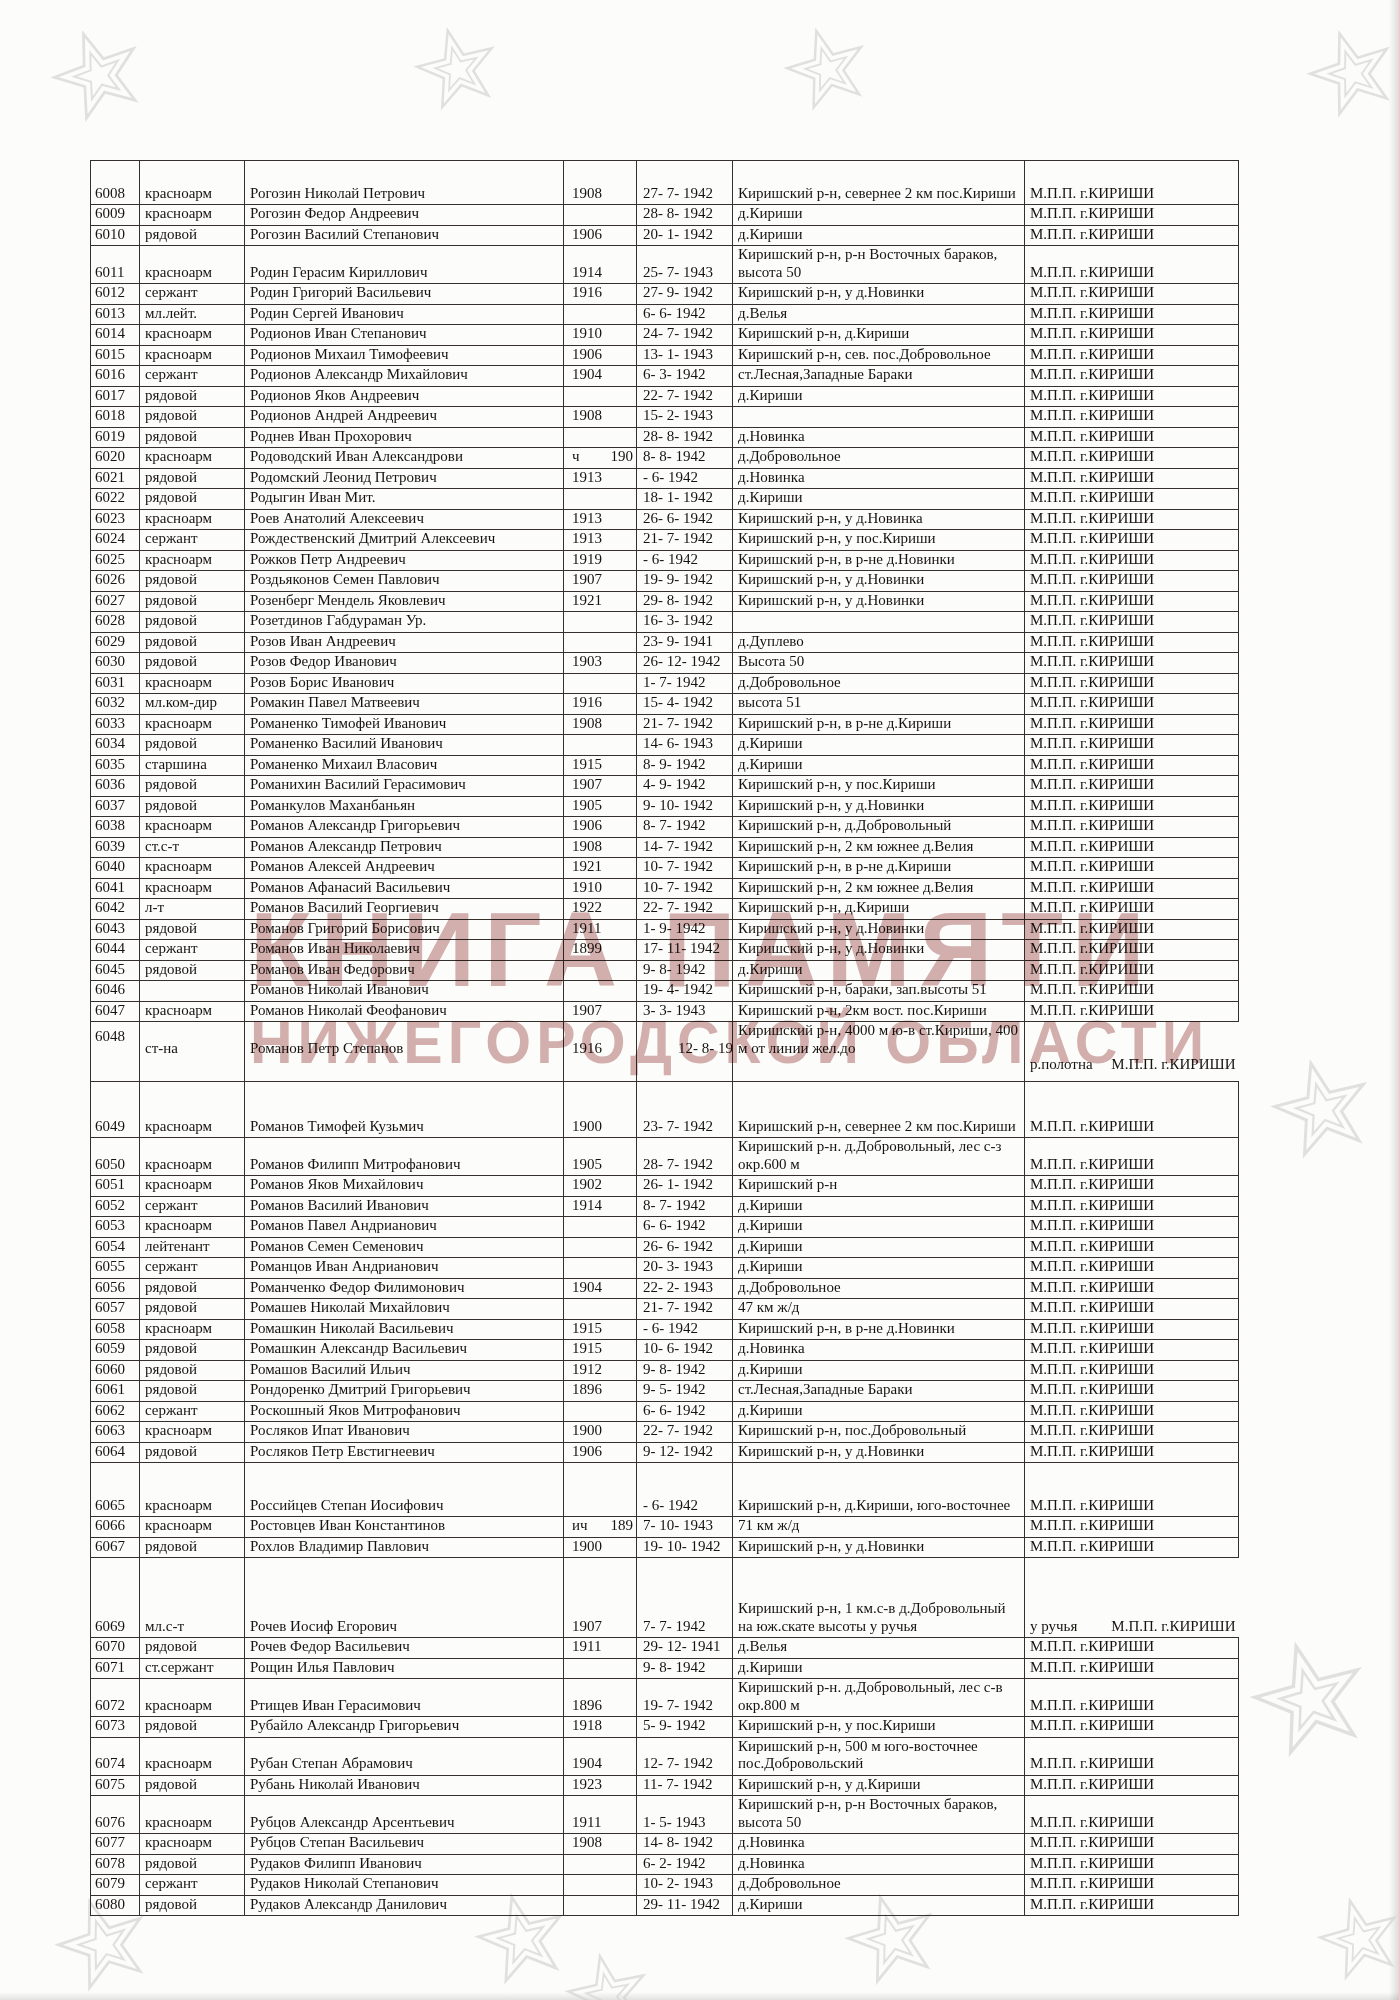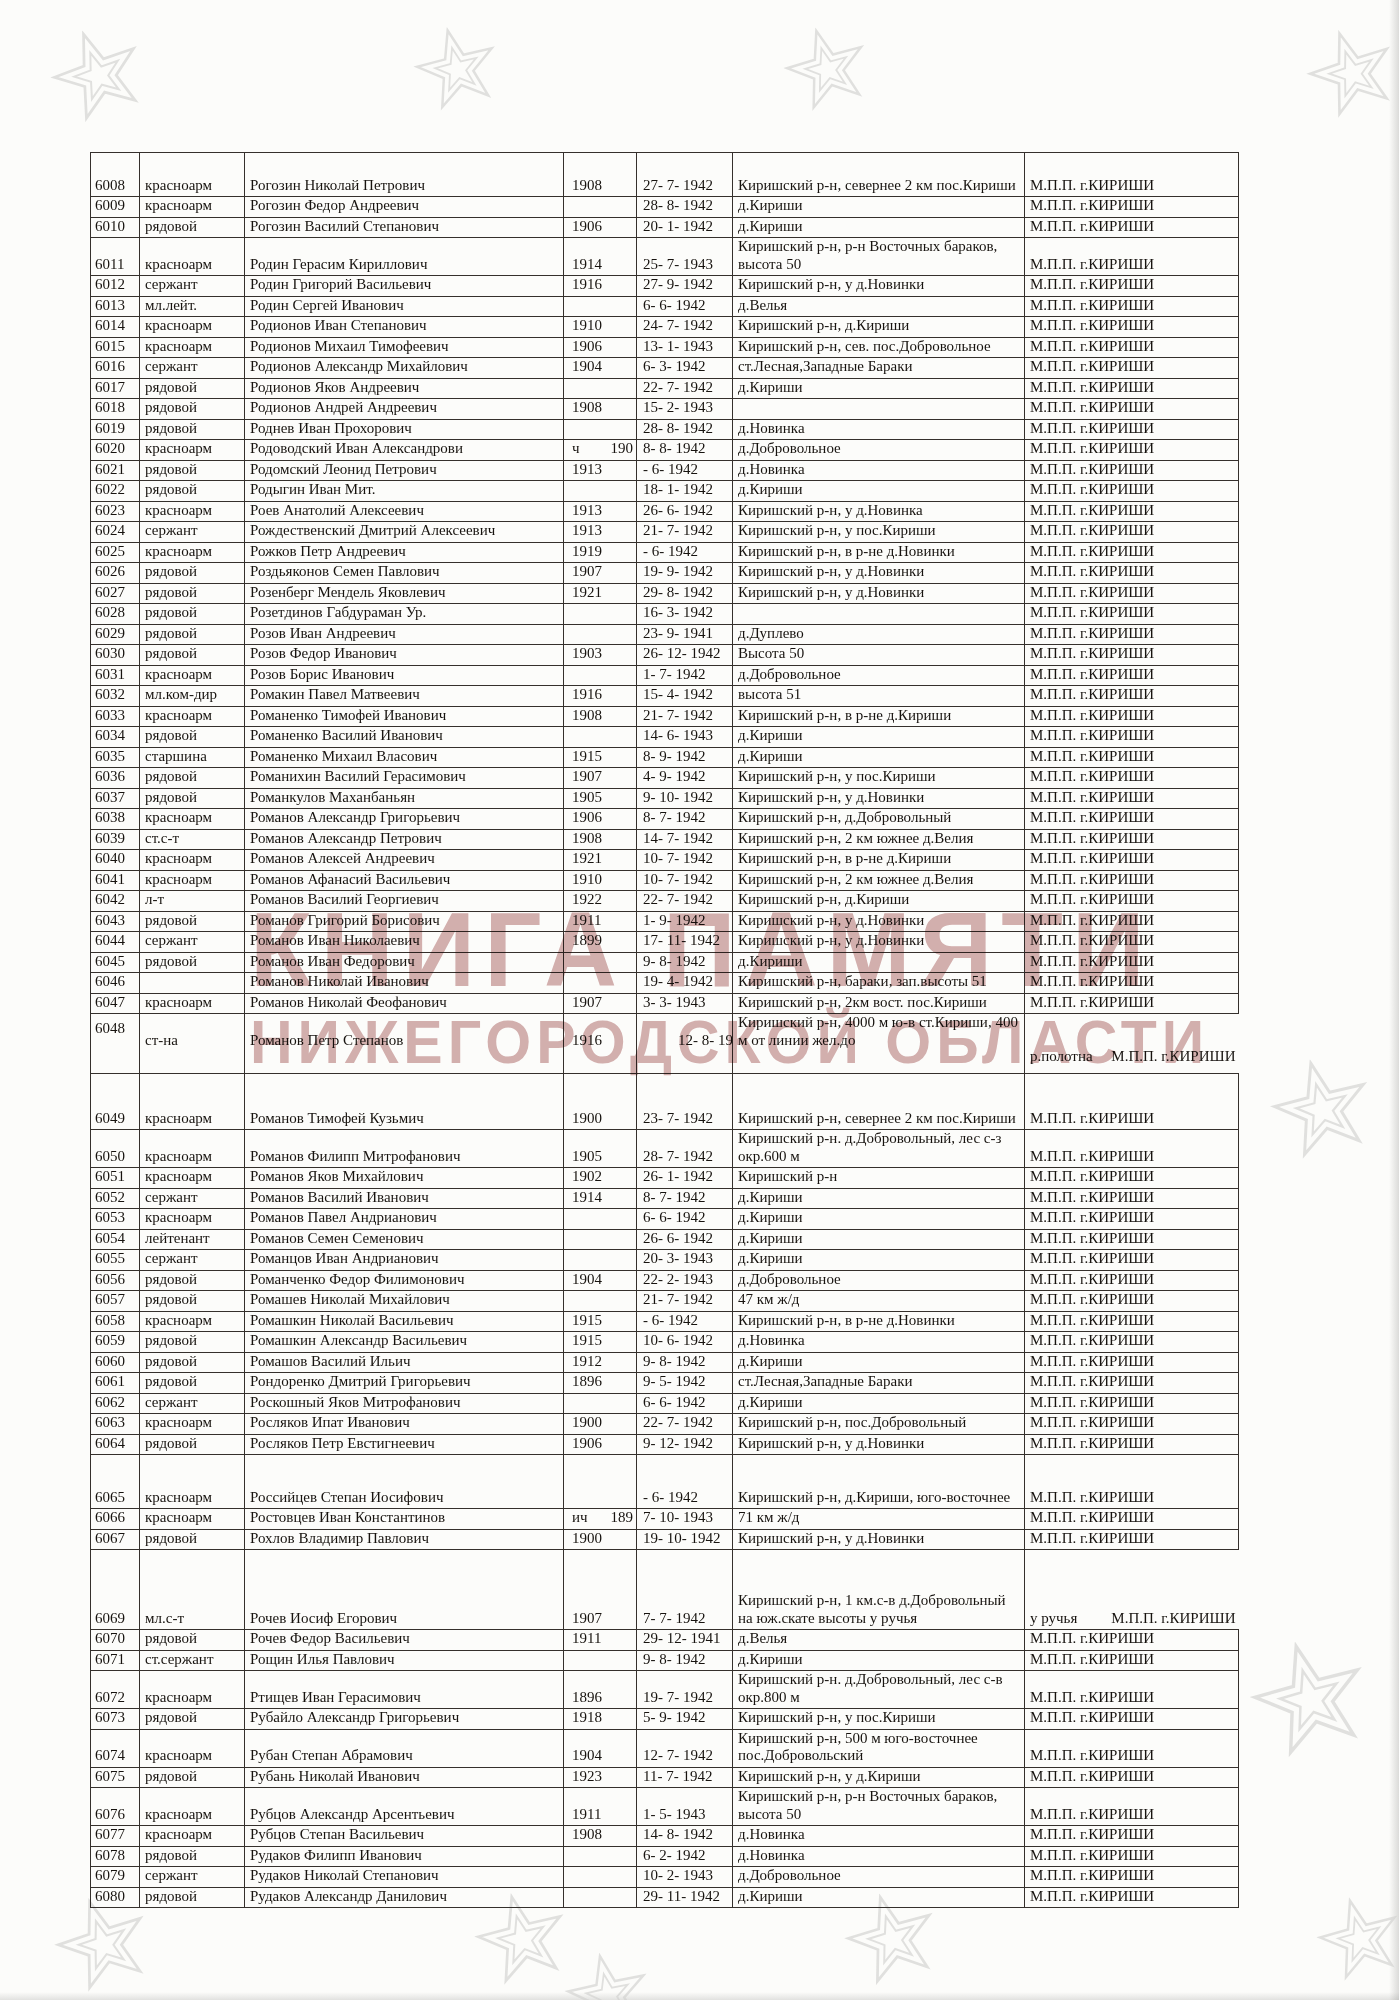--- a/index.html
+++ b/index.html
@@ -10,21 +10,21 @@
   }
   .scan-edge-right{
     position:absolute;right:0;top:0;width:10px;height:2000px;
     background:linear-gradient(to right,rgba(0,0,0,0),rgba(120,120,118,0.25));
   }
   .scan-edge-bottom{
     position:absolute;left:0;bottom:0;width:1399px;height:8px;
     background:linear-gradient(to bottom,rgba(0,0,0,0),rgba(120,120,118,0.2));
   }
   table.memorial{
-    position:absolute;left:90px;top:152px;width:1148px;
+    position:absolute;left:90px;top:160px;width:1148px;
     border-collapse:collapse;table-layout:fixed;
     z-index:2;
   }
   td{
     border:1.5px solid #35302c;
     vertical-align:bottom;
     font-size:15px;line-height:17.5px;
     padding:0 3px 2px 5px;
     color:#17130f;
     word-wrap:break-word;

